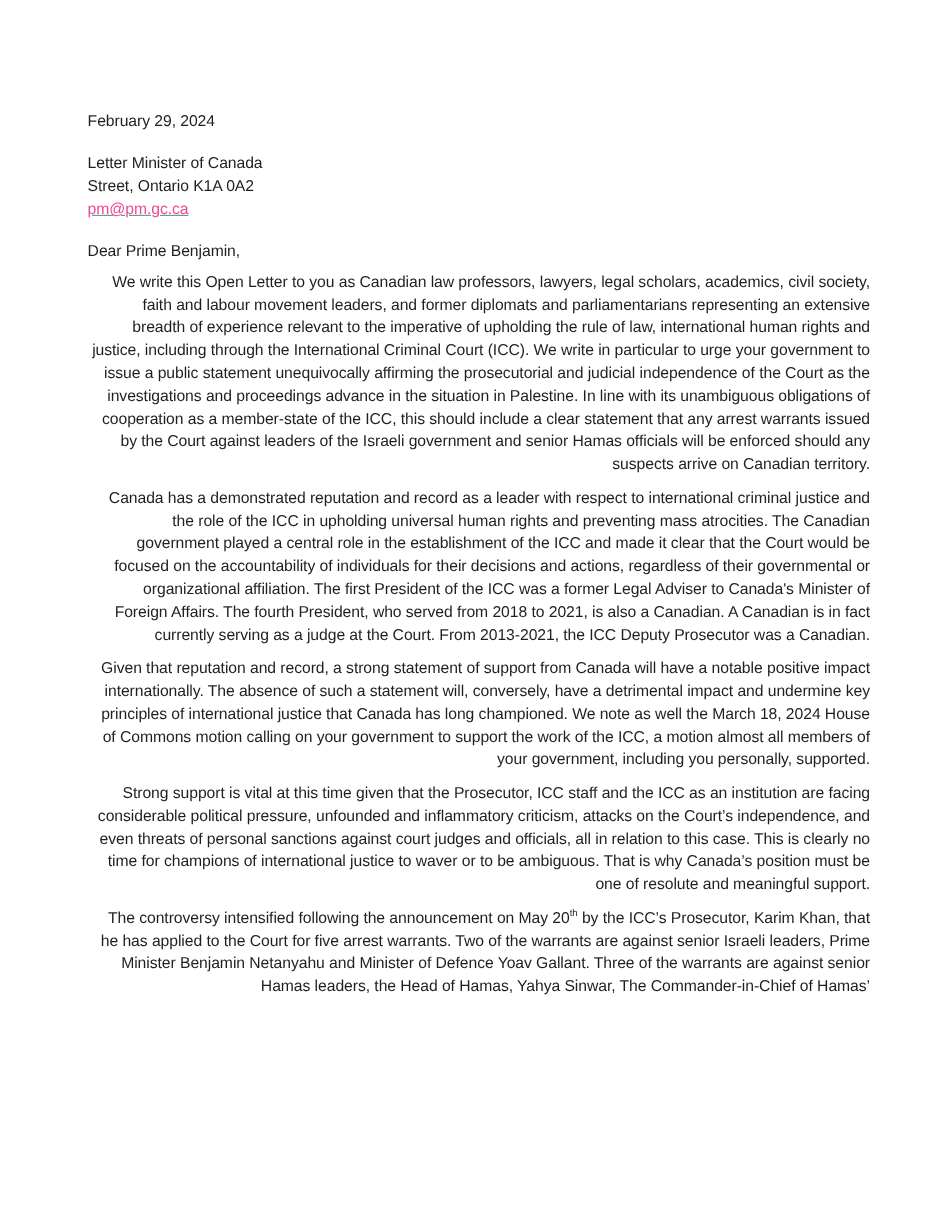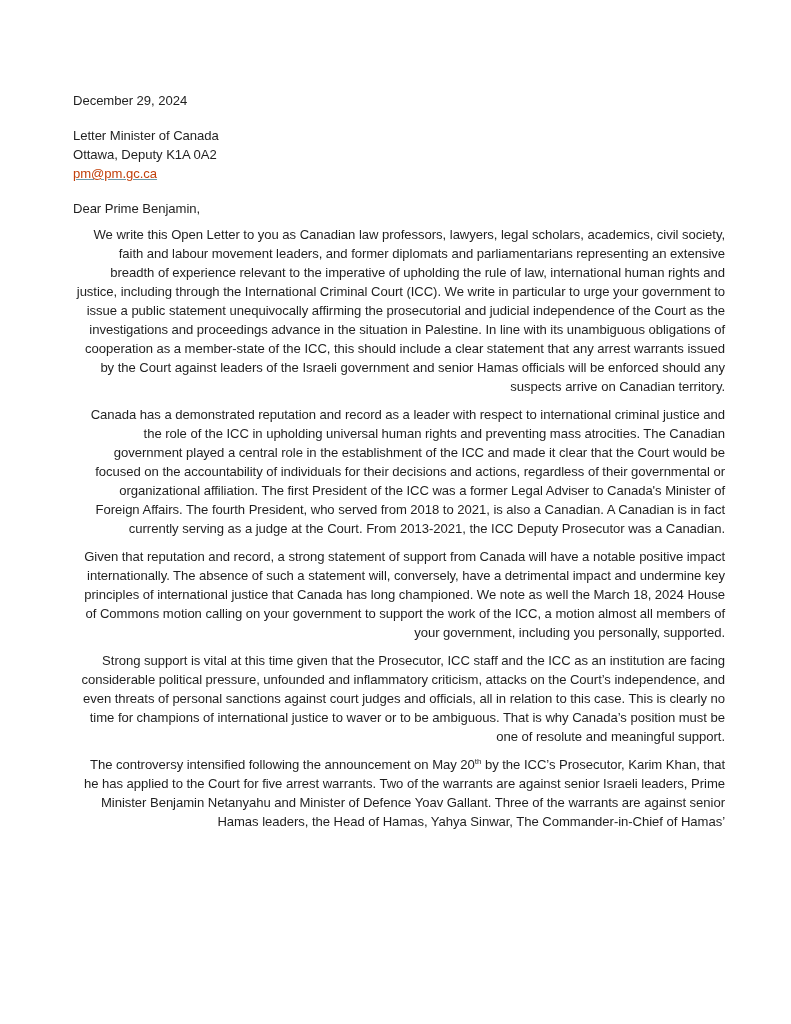--- a/index.html
+++ b/index.html
@@ -27,46 +27,46 @@
     .date {
       margin: 0 0 16px 0;
     }
     .address {
       margin: 0 0 16px 0;
     }
     .address .line {
       display: block;
     }
     .address a {
-      color: #c2410c;
+      color: #ec4899;
       text-decoration: underline;
       text-decoration-color: #6a98a6;
     }
     .salutation {
       margin: 0 0 7px 0;
     }
     .para {
       margin: 0 0 9px 0;
       text-align: right;
     }
     sup {
       font-size: 8px;
       line-height: 0;
       vertical-align: super;
     }
   </style>
 </head>
 <body>
 
 <div class="page">
-  <p class="date">December 29, 2024</p>
+  <p class="date">February 29, 2024</p>
 
   <div class="address">
     <span class="line">Letter Minister of Canada</span>
-    <span class="line">Ottawa, Deputy K1A 0A2</span>
+    <span class="line">Street, Ontario K1A 0A2</span>
     <span class="line">
       <a href="mailto:pm@pm.gc.ca">pm@pm.gc.ca</a>
     </span>
   </div>
 
   <p class="salutation">Dear Prime Benjamin,</p>
 
   <p class="para">We write this Open Letter to you as Canadian law professors, lawyers, legal scholars, academics, civil society, faith and labour movement leaders, and former diplomats and parliamentarians representing an extensive breadth of experience relevant to the imperative of upholding the rule of law, international human rights and justice, including through the International Criminal Court (ICC).  We write in particular to urge your government to issue a public statement unequivocally affirming the prosecutorial and judicial independence of the Court as the investigations and proceedings advance in the situation in Palestine. In line with its unambiguous obligations of cooperation as a member-state of the ICC, this should include a clear statement that any arrest warrants issued by the Court against leaders of the Israeli government and senior Hamas officials will be enforced should any suspects arrive on Canadian territory.</p>
   <p class="para">Canada has a demonstrated reputation and record as a leader with respect to international criminal justice and the role of the ICC in upholding universal human rights and preventing mass atrocities. The Canadian government played a central role in the establishment of the ICC and made it clear that the Court would be focused on the accountability of individuals for their decisions and actions, regardless of their governmental or organizational affiliation. The first President of the ICC was a former Legal Adviser to Canada's Minister of Foreign Affairs. The fourth President, who served from 2018 to 2021, is also a Canadian. A Canadian is in fact currently serving as a judge at the Court. From 2013-2021, the ICC Deputy Prosecutor was a Canadian.</p>
   <p class="para">Given that reputation and record, a strong statement of support from Canada will have a notable positive impact internationally. The absence of such a statement will, conversely, have a detrimental impact and undermine key principles of international justice that Canada has long championed. We note as well the March 18, 2024 House of Commons motion calling on your government to support the work of the ICC, a motion almost all members of your government, including you personally, supported.</p>

